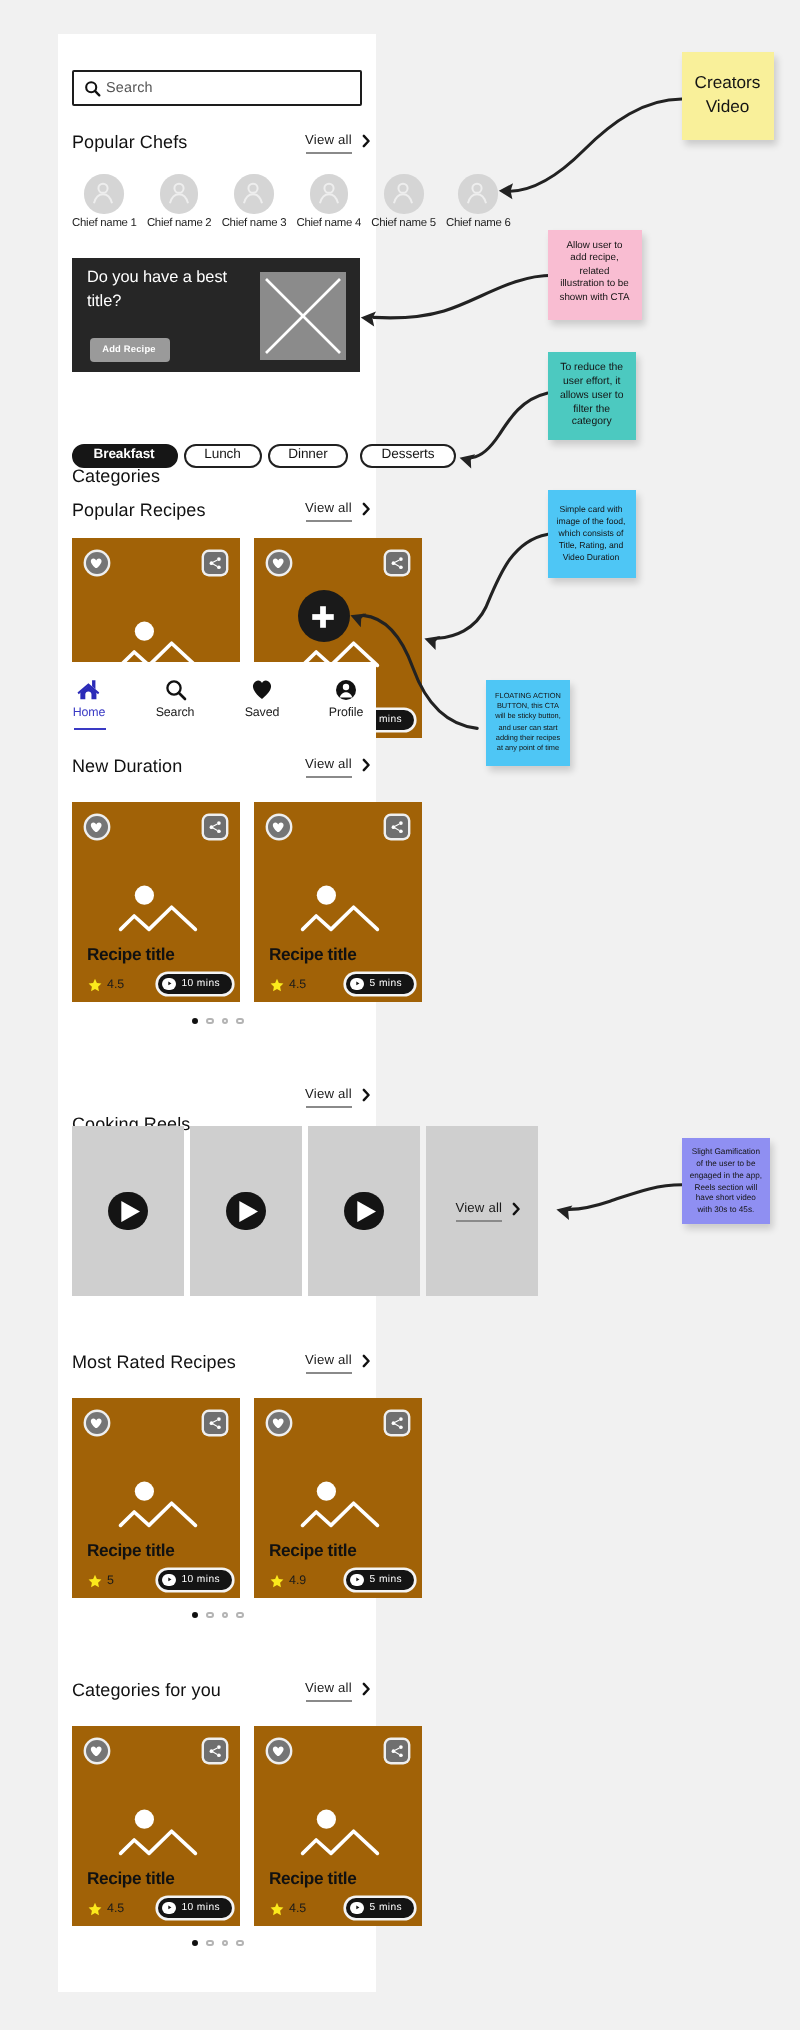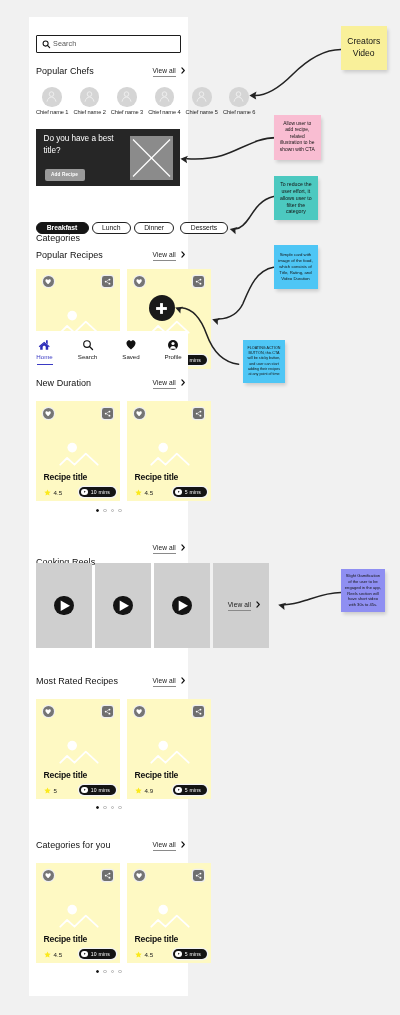--- a/index.html
+++ b/index.html
@@ -31,21 +31,21 @@
   .banner-btn{left:44.5px;top:168.5px;width:40px;height:12px;background:#9a9a9a;border-radius:2px;}
   .banner-btn span{font-size:4.7px;color:#fff;font-weight:bold;letter-spacing:.1px;}
   .banner-img{left:129.5px;top:136px;width:43px;height:44px;background:#8b8b8b;}
 
   
   .pill{height:11.5px;border-radius:6px;box-sizing:border-box;font-size:6.8px;display:flex;align-items:center;justify-content:center;letter-spacing:-0.05px;}
   .pill.on{background:#161616;color:#fff;font-weight:bold;border:1px solid #161616;}
   .pill.off{background:#fff;color:#161616;border:1px solid #202020;}
 
   
-  .rcard{width:84px;height:100px;background:#fef9c3;position:relative;}
+  .rcard{width:84px;height:100px;background:#a16207;position:relative;}
   .badge{position:absolute;width:11px;height:11px;border-radius:50%;background:#757575;display:flex;align-items:center;justify-content:center;box-shadow:0 0 0 1.2px #efefef;}
   .badge.sq{border-radius:2.4px;background:#6f6f6f;}
   .mountain{position:absolute;left:23px;top:41px;}
   .rtitle{position:absolute;left:7.5px;top:71.5px;font-size:8.6px;font-weight:bold;color:#111;letter-spacing:-0.18px;line-height:9px;}
   .rmeta{position:absolute;left:8px;right:4px;top:86px;display:flex;align-items:center;height:10px;}
   .star{width:7px;height:7px;display:flex;align-items:center;flex:0 0 auto;}
   .star svg{display:block;}
   .rrate{font-size:6.2px;color:#1a1a1a;margin-left:2.5px;}
   .dur{height:10px;border-radius:5px;background:#141414;display:flex;align-items:center;padding:0 6px 0 2px;margin-left:auto;box-shadow:0 0 0 1.3px #f4f4f4;}
   .dur .ptag{width:6.4px;height:6.4px;border-radius:50%;background:#fff;display:flex;align-items:center;justify-content:center;flex:0 0 auto;}

